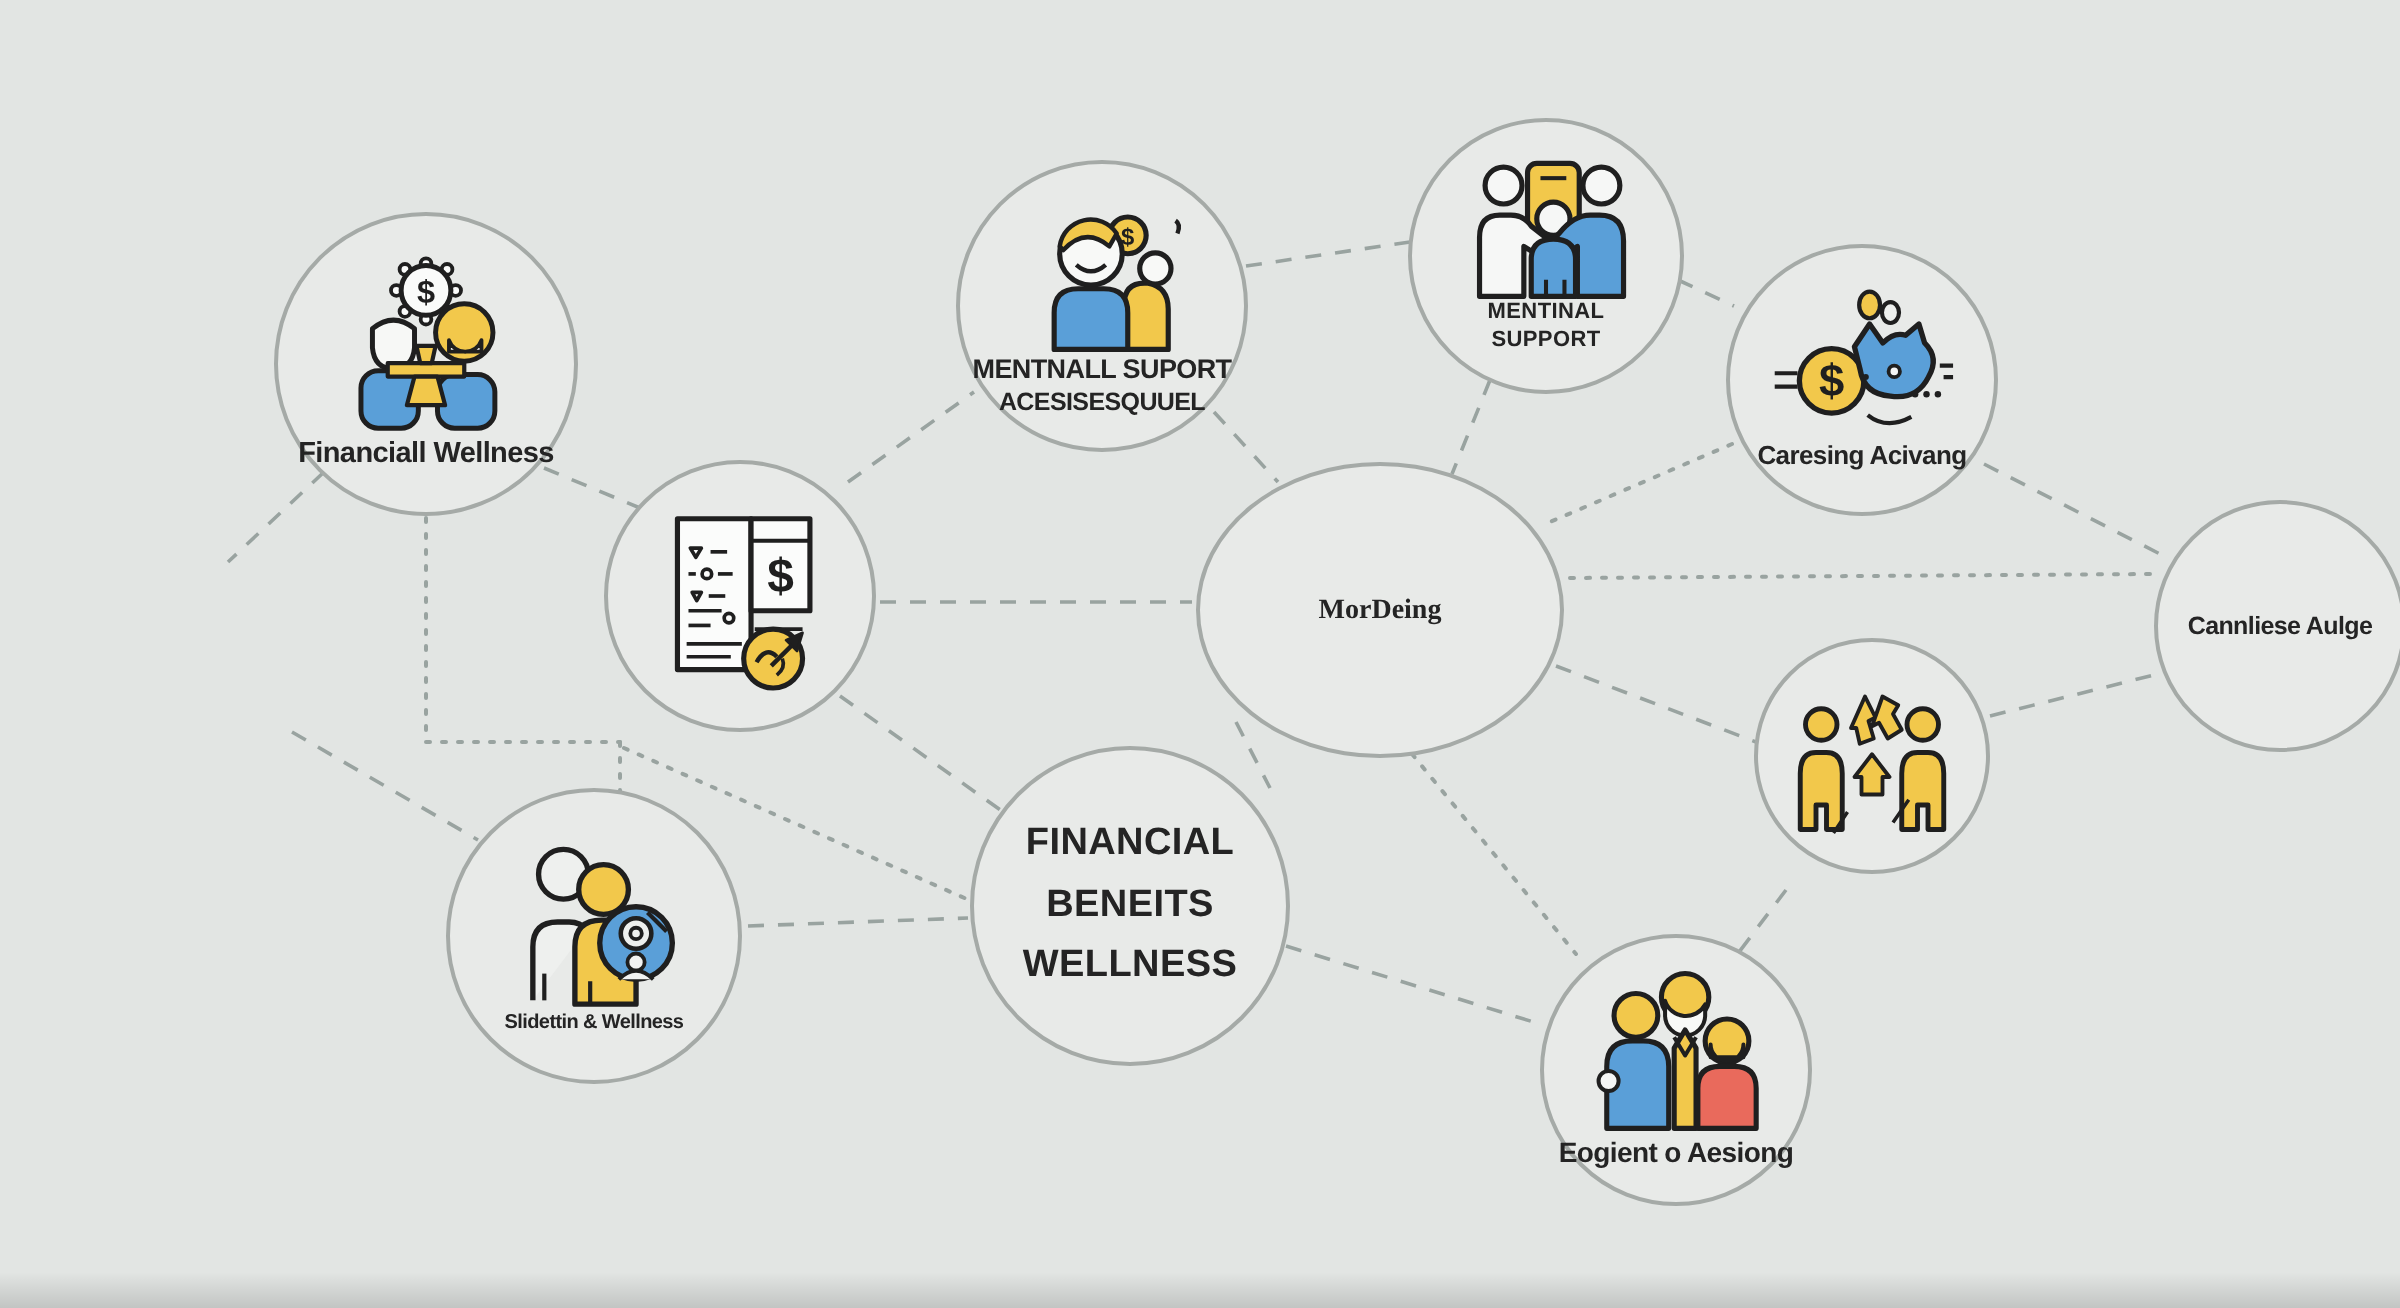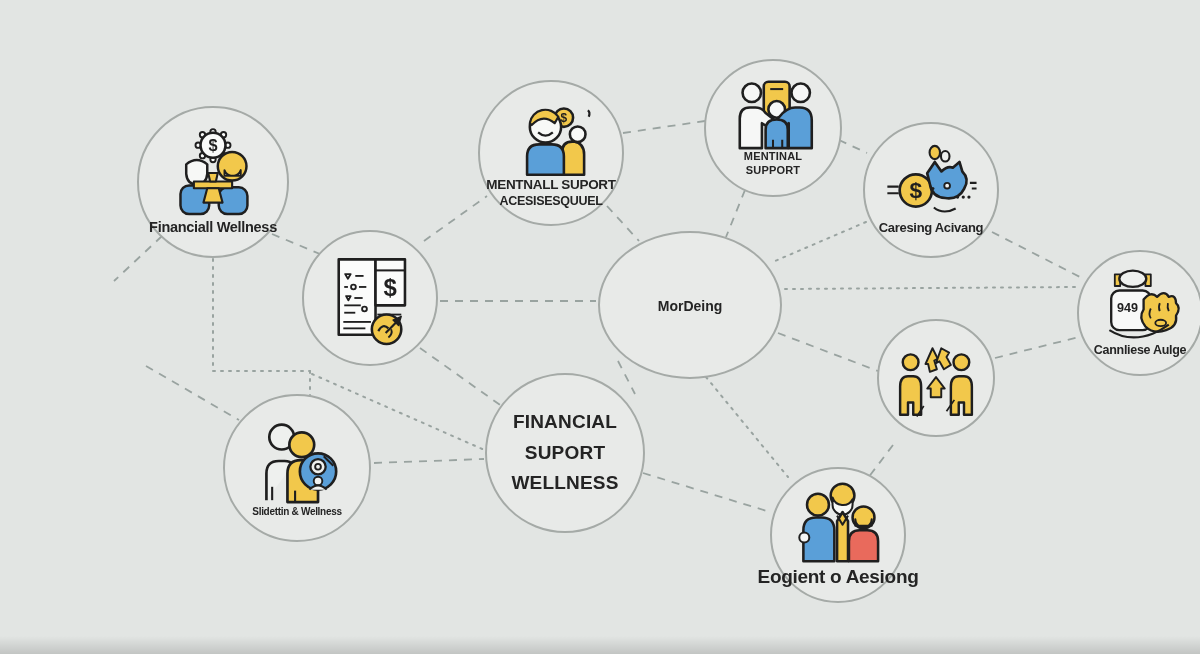--- a/index.html
+++ b/index.html
@@ -41,24 +41,24 @@
   #n-eogient{left:770px;top:467px;width:136px;height:136px;}
 
   #n-financial-wellness .label{font-size:14.5px;margin-top:2px;}
   #n-cannliese .label{font-size:15px;margin-top:2px;}
   #n-slidettin .label{font-size:10px;margin-top:2px;}
   #n-mentnall .label{font-size:13.5px;}
   #n-mentnall .label2{font-size:12.5px;}
   #n-mentinal .label{font-size:11px;letter-spacing:0.2px;}
   #n-caresing .label{font-size:13px;margin-top:3px;}
   #n-engerving .label{font-size:12.5px;margin-top:2px;}
-  #n-eogient .label{font-size:19px;margin-top:2px;}
+  #n-eogient .label{font-size:14px;margin-top:2px;}
 
   #n-hub .hl1,#n-hub .hl2{font-size:18.5px;font-weight:bold;letter-spacing:-0.5px;line-height:1.35;}
-  #n-hub .hl3{font-size:14px;font-weight:bold;margin-top:2px;}
+  #n-hub .hl3{font-size:14px;font-weight:bold;margin-top:2px;font-family:Liberation Serif, serif;}
   #n-fhw .fl{font-size:19px;font-weight:bold;letter-spacing:0.2px;line-height:1.62;}
 </style>
 </head>
 <body>
 
 <div class="stage">
 
   <svg class="connectors" viewBox="0 0 1200 654" xmlns="http://www.w3.org/2000/svg">
     <g stroke="#99a3a0" stroke-width="1.8" fill="none" stroke-dasharray="8 7">
       <path d="M162,236 L114,281"></path>
@@ -242,21 +242,21 @@
     </span>
     <span class="label">Caresing Acivang</span>
   </div>
 
   <div class="node" id="n-hub">
     <span class="hl3">MorDeing</span>
   </div>
 
   <div class="node" id="n-fhw">
     <span class="fl">FINANCIAL</span>
-    <span class="fl">SUPORT</span>
+    <span class="fl">BENEITS</span>
     <span class="fl">WELLNESS</span>
   </div>
 
   <div class="node" id="n-exchange">
     <span class="icon">
       <svg width="88" height="84" viewBox="0 0 100 96">
         <g stroke="#1f1f1f" stroke-width="2.8" stroke-linejoin="round">
           <circle cx="21" cy="30" r="9" fill="#f2c84b"></circle>
           <path d="M9,90 v-32 q0,-12 9,-12 h6 q9,0 9,12 v32 h-9 v-14 h-6 v14 z" fill="#f2c84b"></path>
           <circle cx="79" cy="30" r="9" fill="#f2c84b"></circle>
@@ -264,35 +264,20 @@
           <path d="M38,32 l8,-18 6,12 -4,2 3,10 -8,3 -2,-9 z" fill="#f2c84b" stroke-width="2.2"></path>
           <path d="M56,14 l9,5 -3,5 5,9 -8,5 -5,-9 -4,2 z" fill="#f2c84b" stroke-width="2.2"></path>
           <path d="M44,70 v-10 h-4 l10,-13 10,13 h-4 v10 z" fill="#f2c84b" stroke-width="2.2"></path>
           <path d="M36,80 l-8,12 M62,86 l9,-13" fill="none" stroke-width="2"></path>
         </g>
       </svg>
     </span>
   </div>
 
   <div class="node" id="n-engerving">
-    <span class="icon">
-      <svg width="90" height="74" viewBox="0 0 100 82">
-        <g stroke="#1f1f1f" stroke-width="2.6" stroke-linejoin="round">
-          <rect x="22" y="8" width="6" height="13" fill="#f2c84b" stroke-width="2"></rect>
-          <rect x="56" y="8" width="6" height="13" fill="#f2c84b" stroke-width="2"></rect>
-          <ellipse cx="42" cy="13" rx="15" ry="9" fill="#eef0ee"></ellipse>
-          <rect x="18" y="26" width="44" height="44" rx="9" fill="#f8f9f8"></rect>
-          <text x="36" y="50" text-anchor="middle" font-size="14" font-weight="bold" stroke="none" fill="#1f1f1f">949</text>
-          <path d="M54,36 q8,-10 15,-3 q8,-8 13,0 q8,-3 8,7 q6,5 0,14 q2,12 -11,16 q-14,5 -23,-4 q-8,-10 -2,-19 z" fill="#f2c84b"></path>
-          <path d="M62,46 q-3,6 0,11 M72,40 q-2,5 0,9 M81,40 q-1,5 1,9" fill="none" stroke-width="2"></path>
-          <ellipse cx="73" cy="62" rx="6" ry="3.5" fill="none" stroke-width="2"></ellipse>
-          <path d="M16,70 q22,14 48,4 q10,-4 18,-10" fill="none" stroke-width="2.4"></path>
-        </g>
-      </svg>
-    </span>
     <span class="label">Cannliese Aulge</span>
   </div>
 
   <div class="node" id="n-eogient">
     <span class="icon">
       <svg width="92" height="82" viewBox="0 0 100 90">
         <g stroke="#1f1f1f" stroke-width="2.8" stroke-linejoin="round">
           <circle cx="55" cy="16" r="13" fill="#f2c84b"></circle>
           <path d="M44,18 a12,12 0 0 0 22,2 l0,6 a11,11 0 0 1 -22,0 z" fill="#f8f9f7" stroke-width="2.2"></path>
           <path d="M49,88 v-44 l6,-10 6,10 v44 z" fill="#f2c84b"></path>

